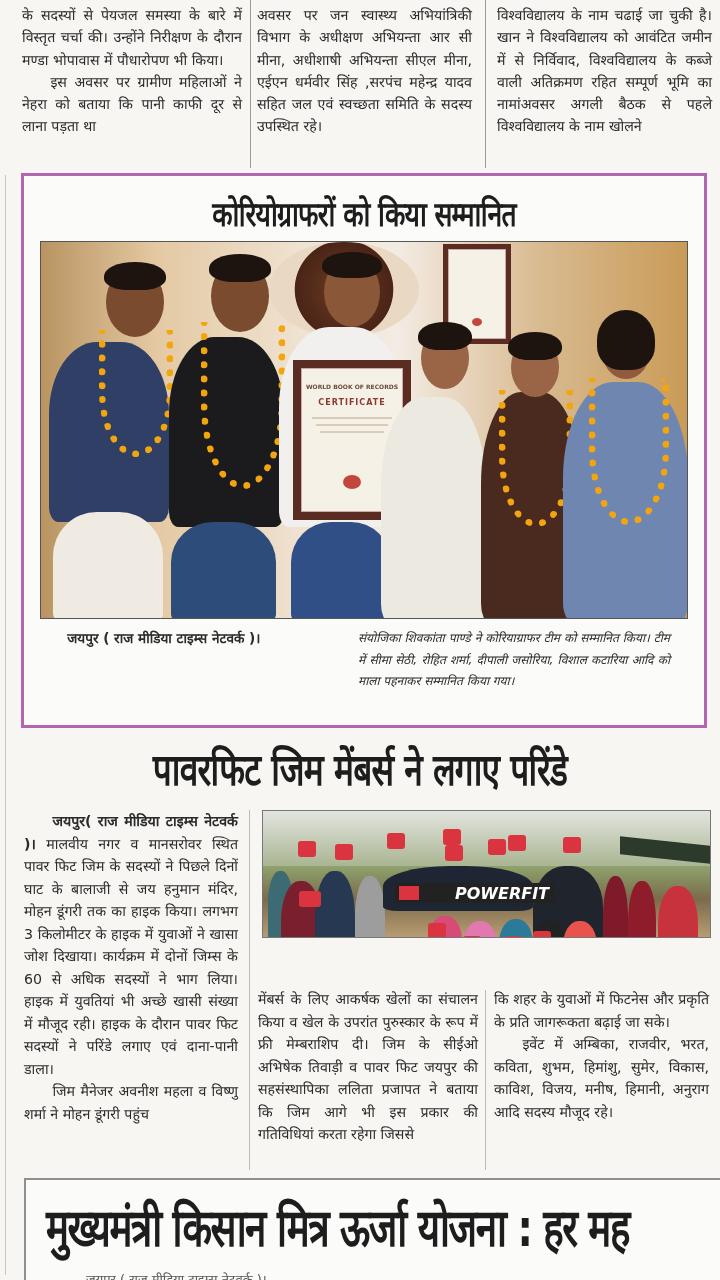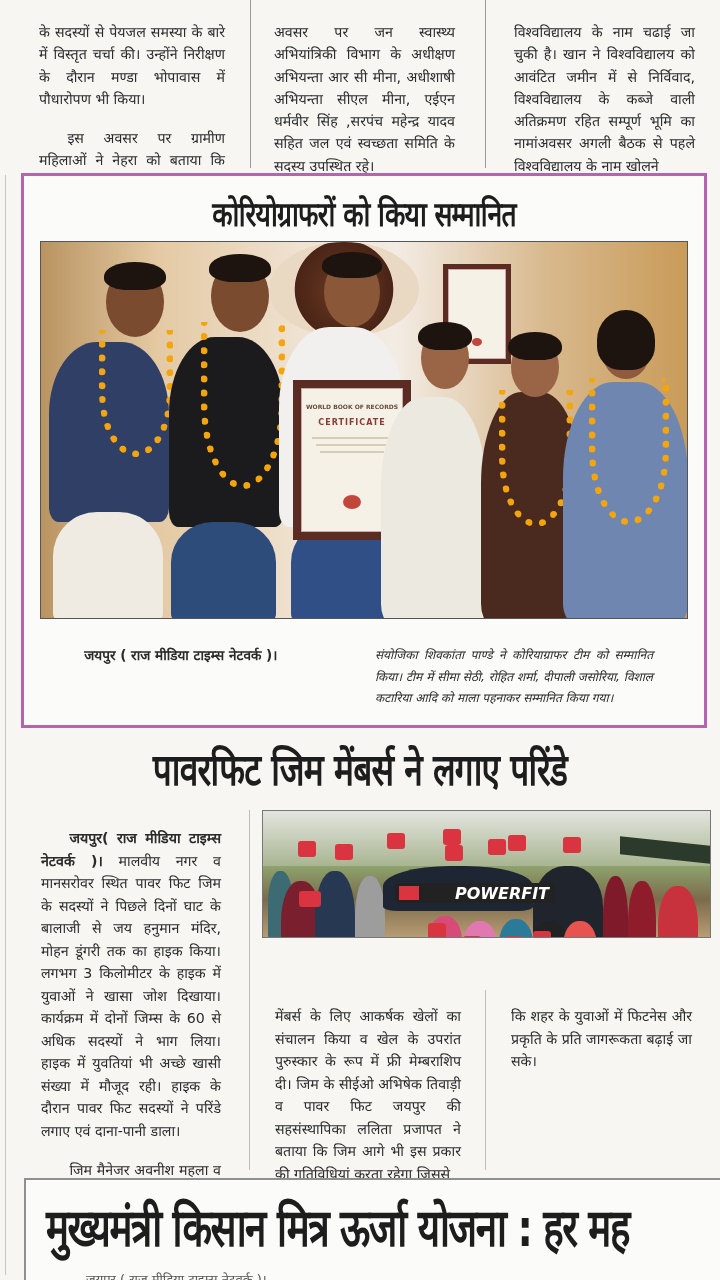--- a/index.html
+++ b/index.html
@@ -3,21 +3,21 @@
 <meta charset="utf-8">
 <style>
   html, body { margin:0; padding:0; }
   body {
     width:720px; height:1280px; overflow:hidden; position:relative;
     background:#f7f6f3;
     font-family:"DejaVu Sans", "Liberation Sans", sans-serif;
     color:#2b2b2b;
   }
   .col { position:absolute; font-size:14.2px; line-height:22.3px; text-align:justify; text-align-last:auto; }
-  .col p { margin:17px; }
+  .col p { margin:0; }
   .col p.indent { text-indent:2em; }
   .vrule { position:absolute; width:1px; background:#9a9a9a; }
 
   
   #top-col-1 { left:22px; top:4px; width:220px; }
   #top-col-2 { left:257px; top:4px; width:215px; }
   #top-col-3 { left:497px; top:4px; width:215px; }
   #top-rule-1 { left:250px; top:0; height:168px; }
   #top-rule-2 { left:485px; top:0; height:168px; }
   #left-edge-rule { left:5px; top:175px; height:1100px; background:#c7c7c7; }
@@ -36,21 +36,21 @@
   .photo { position:absolute; overflow:hidden; box-sizing:border-box; }
   #choreo-photo {
     left:16px; top:65px; width:648px; height:378px; border:1px solid #555;
     background:linear-gradient(90deg,#b99461 0%,#e4c9a3 18%,#efe2d1 40%,#f3ece4 55%,#d8b98e 78%,#c99b58 100%);
   }
   .person { position:absolute; border-radius:40% 40% 8% 8%; }
   .head { position:absolute; border-radius:50%; background:#7a4b2e; }
   .hair { position:absolute; border-radius:50% 50% 40% 40%; background:#1e140f; }
   .garland { position:absolute; border:7px dotted #f2a50f; border-radius:0 0 50% 50%; border-top:none; }
   .frame-cert {
-    position:absolute; background:#5a2c22; padding:8px; box-sizing:border-box;margin-top:20px;
+    position:absolute; background:#5a2c22; padding:8px; box-sizing:border-box;
   }
   .frame-cert .inner { width:100%; height:100%; background:#f6f1e6; border:1px solid #caa; box-sizing:border-box; position:relative; font-size:7px; text-align:center; color:#6a4b3b; }
   .seal { position:absolute; width:18px; height:14px; border-radius:50%; background:#c2473a; left:50%; transform:translateX(-50%); }
 
   #choreo-cap-1 { left:16px; top:452px; width:316px; font-size:13.6px; line-height:21.6px; }
   #choreo-cap-2 { left:334px; top:452px; width:312px; font-size:12px; line-height:21.6px;font-style:italic; }
   .bold { font-weight:bold; }
 
   
   #gym-title { top:738px; font-size:44px; transform:scaleX(0.76); }
@@ -209,18 +209,19 @@
     <span style="margin-left:30px;">POWERFIT</span>
   </div>
 </div>
 
 <div class="col" id="gym-col-2">
   <p>मेंबर्स के लिए आकर्षक खेलों का संचालन किया व खेल के उपरांत पुरुस्कार के रूप में फ्री मेम्बराशिप दी। जिम के सीईओ अभिषेक तिवाड़ी व पावर फिट जयपुर की सहसंस्थापिका ललिता प्रजापत ने बताया कि जिम आगे भी इस प्रकार की गतिविधियां करता रहेगा जिससे</p>
 </div>
 <div class="vrule" id="gym-rule-2"></div>
 <div class="col" id="gym-col-3">
   <p>कि शहर के युवाओं में फिटनेस और प्रकृति के प्रति जागरूकता बढ़ाई जा सके।</p>
+  <p class="indent">इवेंट में अम्बिका, राजवीर, भरत, कविता, शुभम, हिमांशु, सुमेर, विकास, काविश, विजय, मनीष, हिमानी, अनुराग आदि सदस्य मौजूद रहे।</p>
 </div>
 
 <div id="kisan-box">
   <div id="kisan-title">मुख्यमंत्री किसान मित्र ऊर्जा योजना : हर मह</div>
   <div id="kisan-sub">जयपुर ( राज मीडिया टाइम्स नेटवर्क )।</div>
 </div>
 
 </body></html>

